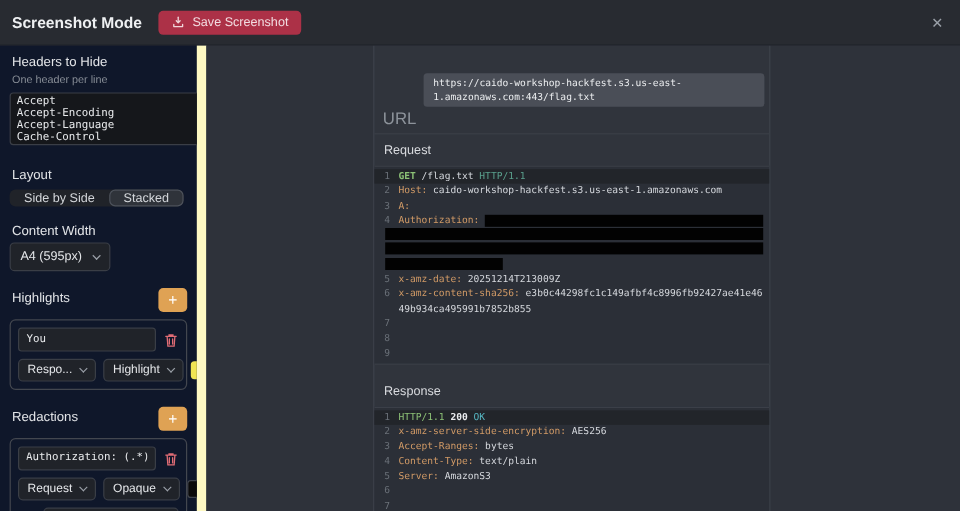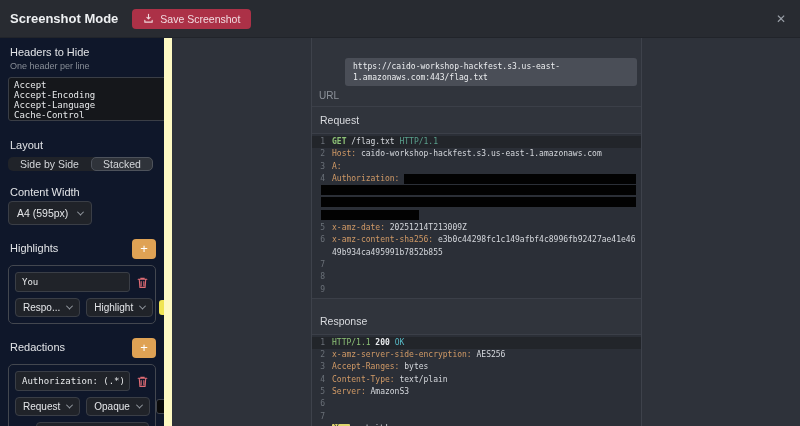--- a/index.html
+++ b/index.html
@@ -56,21 +56,21 @@
               flex:none; cursor:pointer; }
   .select.grow { flex:1; }
 
   
   .preview { flex:1; background:#2e323a; overflow:hidden; }
   .doc { width:331px; margin-left:139px; height:100%; background:#30343c;
          border-left:1px solid #3e424b; border-right:1px solid #3e424b;
          display:flex; flex-direction:column; }
   .url-row { display:flex; align-items:center; gap:6px; padding:5px 4px;
              border-bottom:1px solid #3b3f48; }
-  .url-label { color:#8d939b; font-size:10px; padding-left:3px; flex:none;margin-top:47px; }
+  .url-label { color:#8d939b; font-size:14px; padding-left:3px; flex:none;margin-top:47px; }
   .url-box { flex:1; background:#4a4e57; border-radius:3px; padding:3px 8px;
              font-family:"DejaVu Sans Mono",monospace; font-size:8px; line-height:11px;
              color:#eceef0; overflow-wrap:break-word; }
   .sec-header { padding:7px 8px; font-size:10.5px; color:#d9dbdf; }
   .sec-header.mt { margin-top:9px; border-bottom:0; }
   .code { background:#2b2f37; border-top:1px solid #3b3f48; border-bottom:1px solid #3b3f48;
           padding:2px 0; font-family:"DejaVu Sans Mono",monospace; font-size:8px; }
   .code.resp { min-height:150px; }
   .cl { display:flex; align-items:flex-start; min-height:12.3px; line-height:12.3px; }
   .cl-hl { background:#22252a; }

